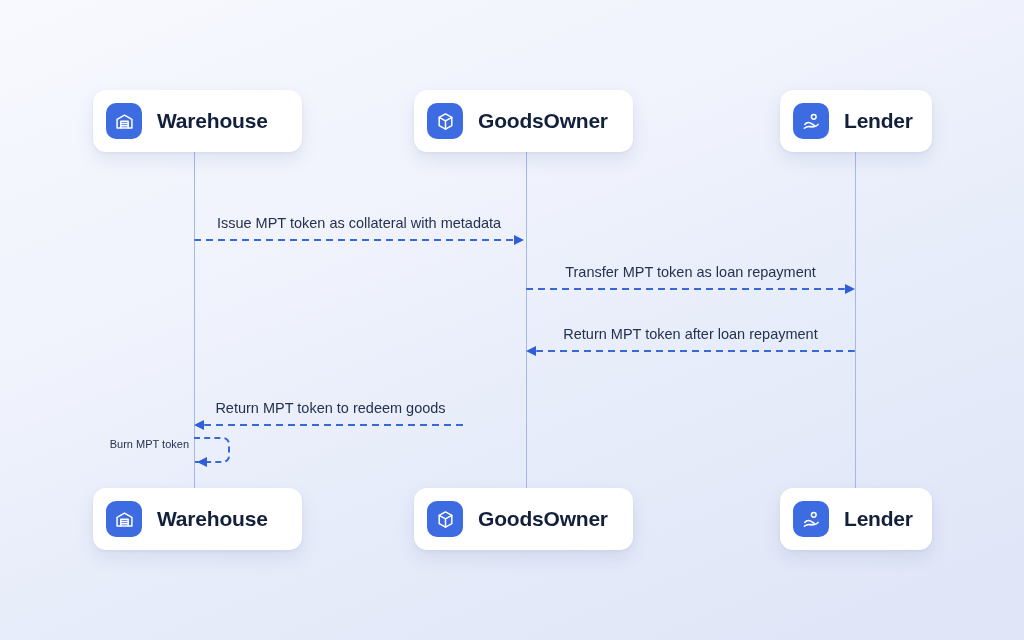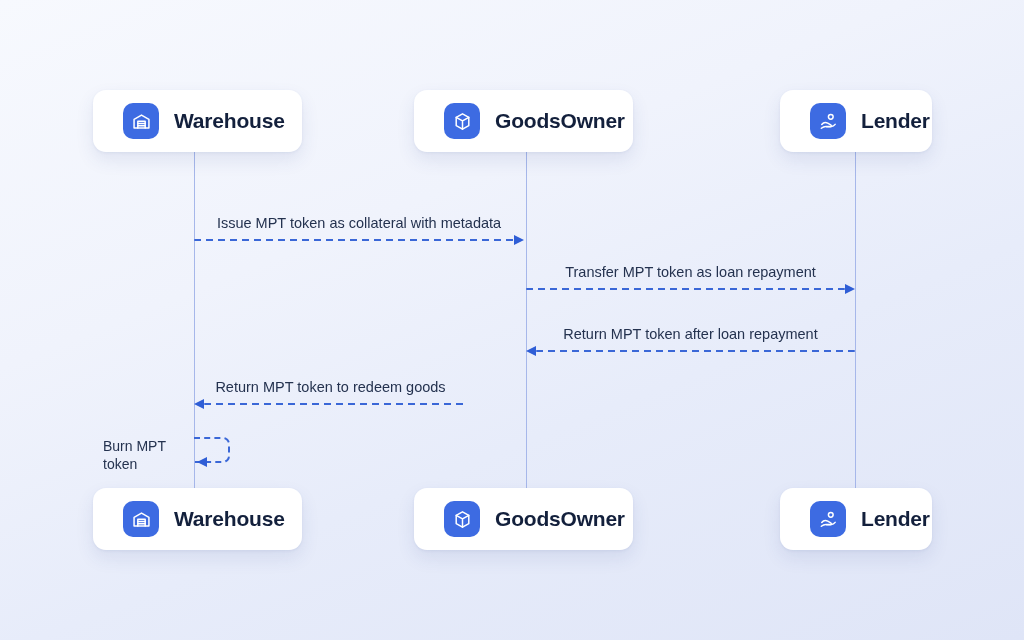--- a/index.html
+++ b/index.html
@@ -9,21 +9,21 @@
     background: linear-gradient(158deg, #f7f9fe 0%, #f0f3fc 35%, #e7ecfa 62%, #dfe5f7 100%);
     font-family:"Liberation Sans", sans-serif;
   }
   .lifeline {
     position:absolute; top:151px; height:338px; width:1px;
     background:#a6b7ea;
   }
   .card {
     position:absolute; height:62px; background:#ffffff; border-radius:13px;
     box-shadow: 0 8px 18px rgba(49,72,137,0.10), 0 1px 3px rgba(49,72,137,0.07);
-    display:flex; align-items:center; gap:15px; padding-left:30px;
+    display:flex; align-items:center; gap:15px; padding-left:13px;
   }
   .tile {
     width:36px; height:36px; border-radius:10px; background:#3d6be2;
     display:flex; align-items:center; justify-content:center; flex:0 0 auto;
   }
   .tile svg { width:21px; height:21px; }
   .card-label {
     font-size:21px; font-weight:bold; color:#13203c; letter-spacing:-0.2px;
     white-space:nowrap;
   }
@@ -47,22 +47,22 @@
   .loop-box {
     position:absolute; left:194px; top:437px; width:36px; height:26px;
     border:2px dashed #3a67d7; border-left:none; border-radius:0 7px 7px 0;
   }
   .loop-arrowhead {
     position:absolute; left:197px; top:457px; width:0; height:0;
     border-top:5px solid transparent; border-bottom:5px solid transparent;
     border-right:10px solid #2f5ed6;
   }
   .loop-label {
-    position:absolute; left:103px; top:437px; width:86px; text-align:left;
-    font-size:14px; font-weight:500; color:#24324f; line-height:1.3;
+    position:absolute; left:103px; top:437px; width:86px; text-align:right;
+    font-size:11px; font-weight:500; color:#24324f; line-height:1.3;
   }
 </style>
 </head>
 <body>
 
 <div class="canvas">
 
   <div class="lifeline" style="left:194px;"></div>
   <div class="lifeline" style="left:526px;"></div>
   <div class="lifeline" style="left:855px;"></div>
@@ -78,21 +78,21 @@
     <div class="msg-line to-right"></div>
     <div class="arrowhead right"></div>
   </div>
 
   <div class="msg" style="left:526px; top:326px; width:329px;">
     <div class="msg-label">Return MPT token after loan repayment</div>
     <div class="msg-line to-left"></div>
     <div class="arrowhead left"></div>
   </div>
 
-  <div class="msg" style="left:194px; top:379px; width:273px;">
+  <div class="msg" style="left:194px; top:400px; width:273px;">
     <div class="msg-label">Return MPT token to redeem goods</div>
     <div class="msg-line to-left"></div>
     <div class="arrowhead left"></div>
   </div>
 
   <div class="loop-label">Burn MPT token</div>
   <div class="loop-box"></div>
   <div class="loop-arrowhead"></div>
 
   <div class="card" style="left:93px; top:90px; width:209px;">

